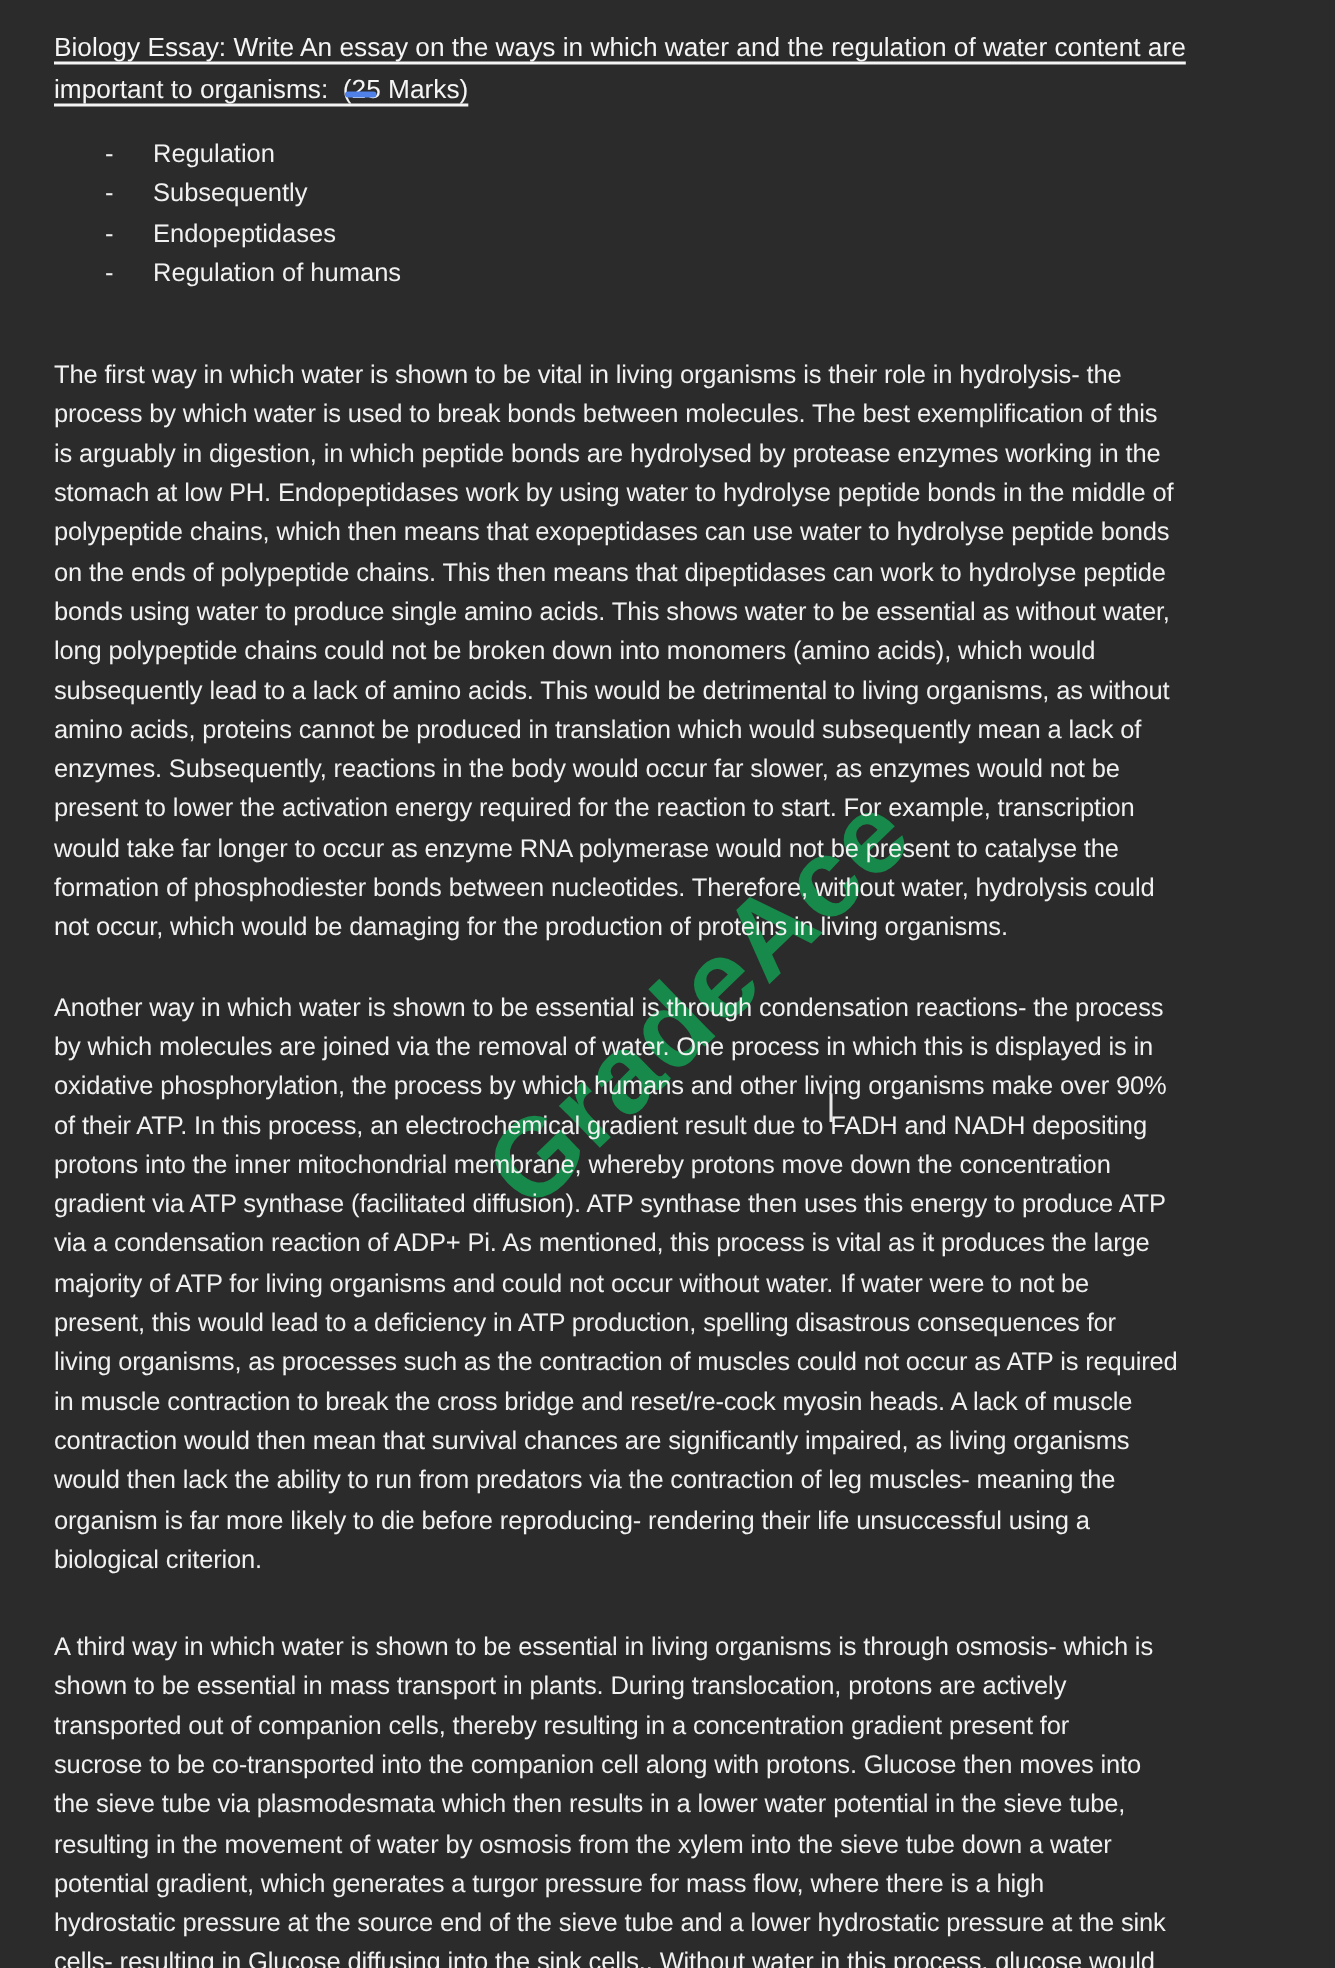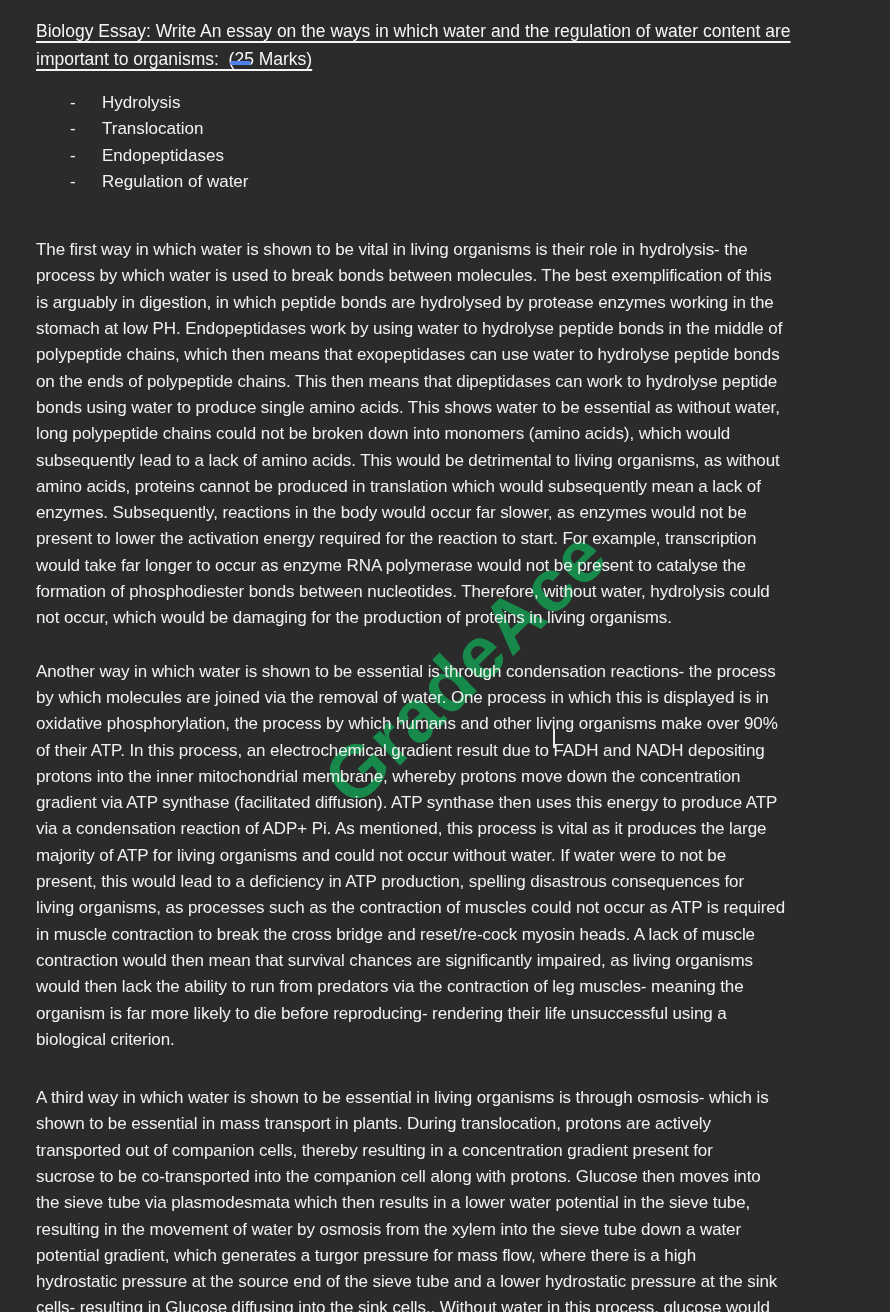--- a/index.html
+++ b/index.html
@@ -90,33 +90,33 @@
 <div class="watermark" style="color: rgb(23, 137, 74);">GradeAce</div>
 
 <div class="doc">
 
   <div class="title">Biology Essay: Write An essay on the ways in which water and the regulation of water content are
 important to organisms:  (25 Marks)</div>
 
   <div class="bullets">
     <div class="bullet-item">
       <span class="bullet-dash">-</span>
-      <span>Hydrolysis</span>
+      <span>Regulation</span>
     </div>
     <div class="bullet-item">
       <span class="bullet-dash">-</span>
-      <span>Translocation</span>
+      <span>Subsequently</span>
     </div>
     <div class="bullet-item">
       <span class="bullet-dash">-</span>
       <span>Endopeptidases</span>
     </div>
     <div class="bullet-item">
       <span class="bullet-dash">-</span>
-      <span>Regulation of water</span>
+      <span>Regulation of humans</span>
     </div>
   </div>
 
   <div class="para para-1">The first way in which water is shown to be vital in living organisms is their role in hydrolysis- the
 process by which water is used to break bonds between molecules. The best exemplification of this
 is arguably in digestion, in which peptide bonds are hydrolysed by protease enzymes working in the
 stomach at low PH. Endopeptidases work by using water to hydrolyse peptide bonds in the middle of
 polypeptide chains, which then means that exopeptidases can use water to hydrolyse peptide bonds
 on the ends of polypeptide chains. This then means that dipeptidases can work to hydrolyse peptide
 bonds using water to produce single amino acids. This shows water to be essential as without water,

